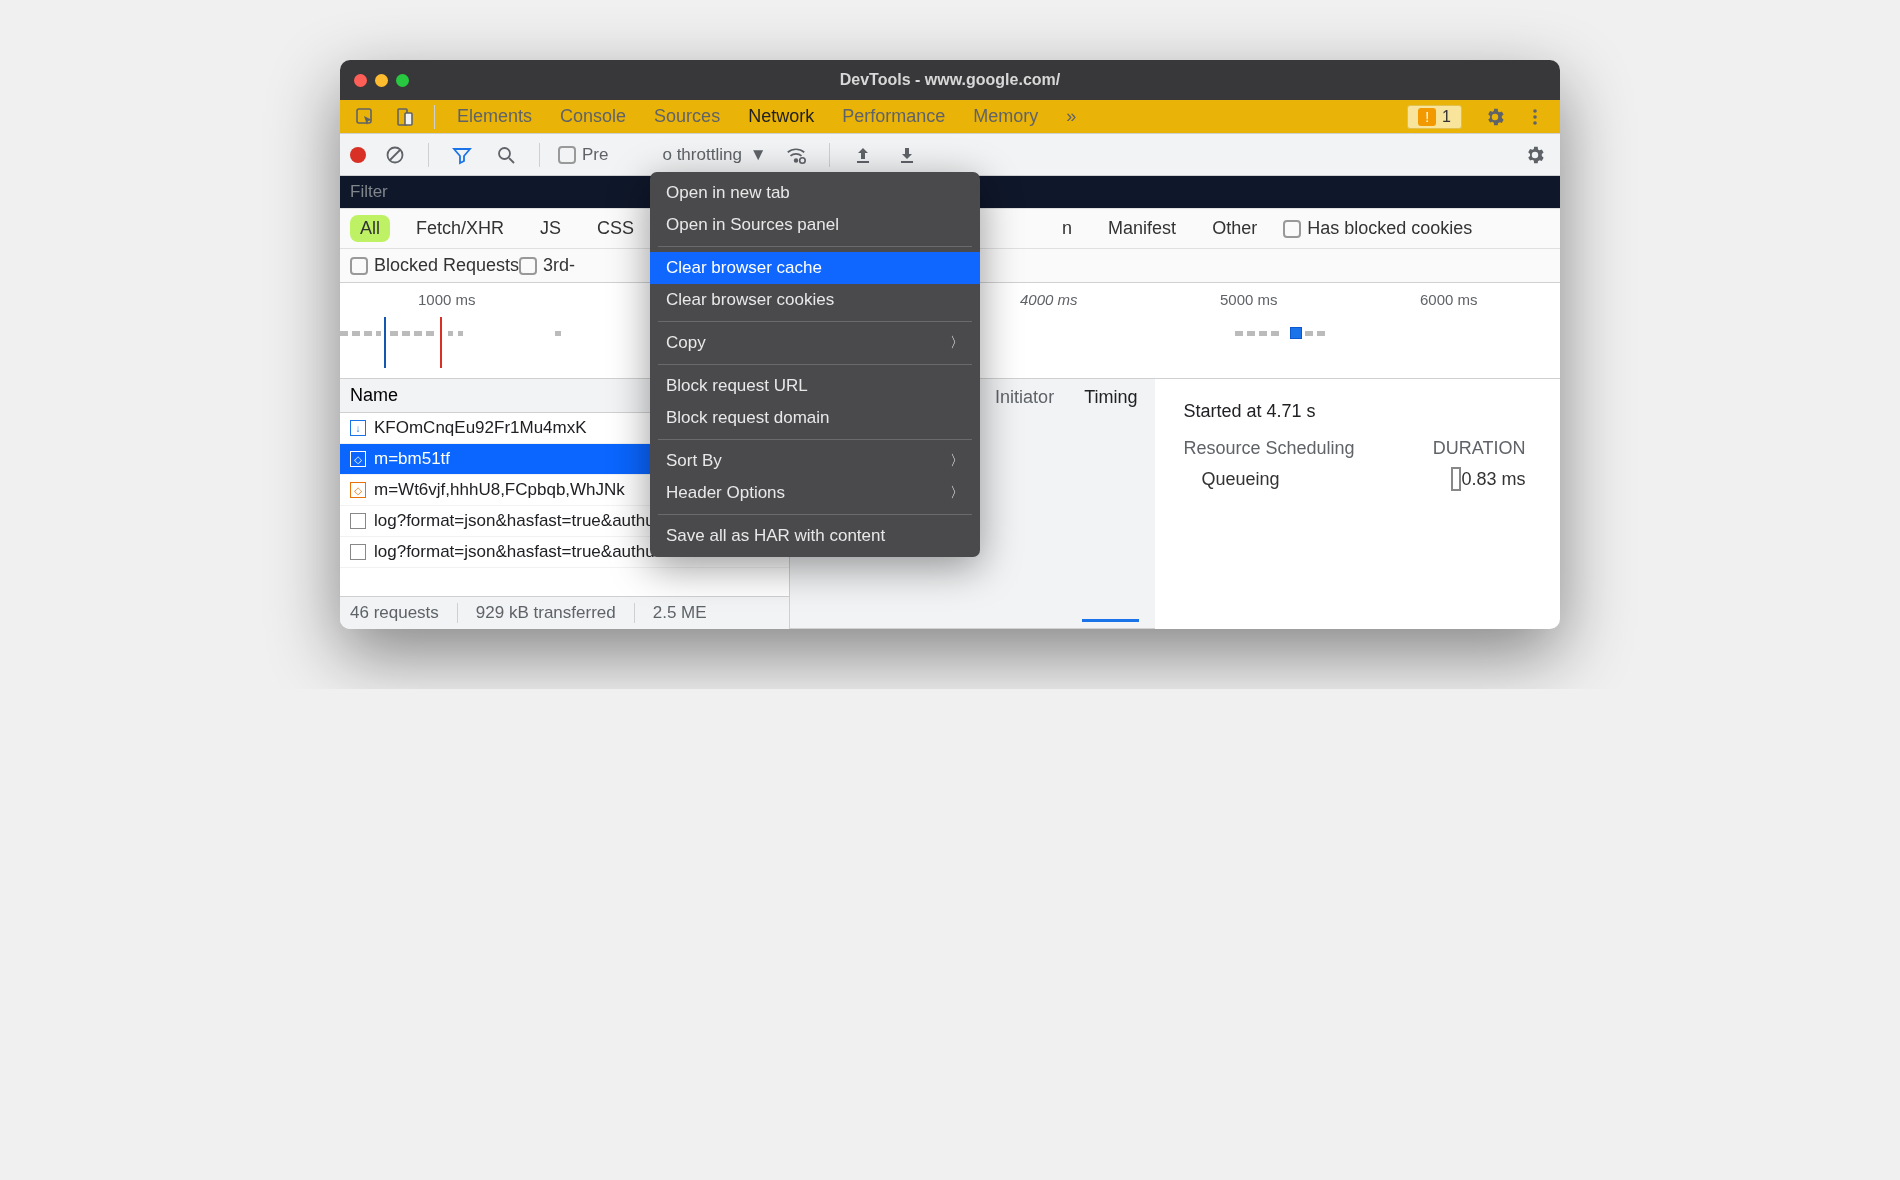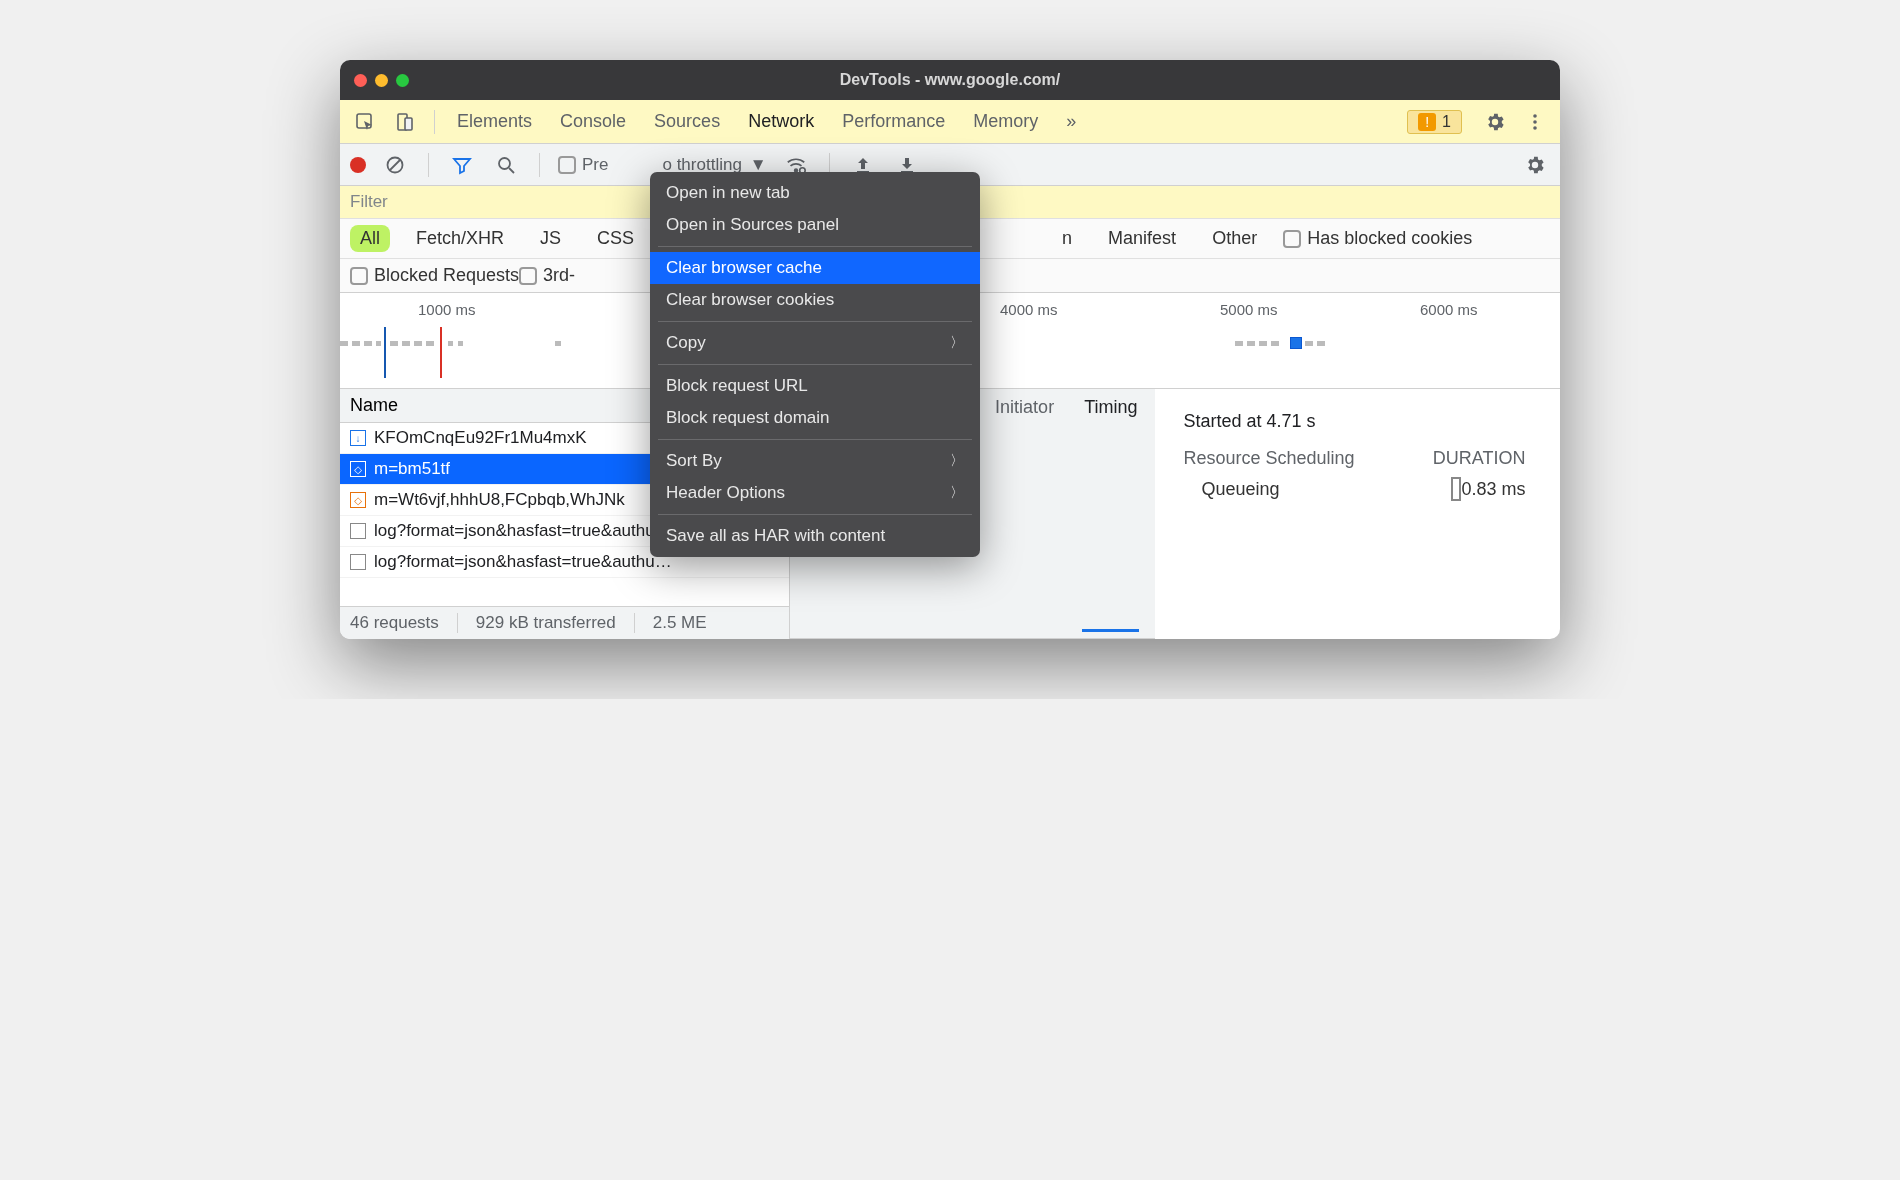--- a/index.html
+++ b/index.html
@@ -31,22 +31,22 @@
 .tl { width: 13px; height: 13px; border-radius: 50%; }
 .tl.red { background: #ff5f57; }
 .tl.yellow { background: #febc2e; }
 .tl.green { background: #28c840; }
 .title {
   position: absolute; left: 0; right: 0; text-align: center;
   color: #d8d8d8; font-size: 16px; font-weight: 600;
   pointer-events: none;
 }
 .tabrow {
-  height: 44px;
-  background: #fef9c3;
+  height: 34px;
+  background: #eab308;
   border-bottom: 1px solid #d0d0d0;
   display: flex;
   align-items: center;
   padding: 0 10px;
   gap: 10px;
 }
 .icon-btn { width: 30px; height: 30px; display: flex; align-items: center; justify-content: center; color: #5f6368; cursor: pointer; }
 .sep { width: 1px; height: 24px; background: #d0d0d0; margin: 0 4px; }
 .tabs { display: flex; gap: 24px; font-size: 18px; color: #5f6368; margin-left: 6px; }
 .tab { cursor: pointer; padding: 4px 2px; }
@@ -61,21 +61,21 @@
 .toolbar {
   height: 42px; background: #f1f3f4; border-bottom: 1px solid #d0d0d0;
   display: flex; align-items: center; padding: 0 10px; gap: 14px;
   font-size: 17px; color: #5f6368;
 }
 .rec { width: 16px; height: 16px; border-radius: 50%; background: #d93025; }
 .funnel { color: #1a73e8; }
 .chk { width: 18px; height: 18px; border: 2px solid #999; border-radius: 4px; display:inline-block; vertical-align:middle; margin-right:6px; }
 .throttling { display: flex; align-items: center; gap: 8px; margin-left: 40px; }
 .filterbar {
-  background: #fef9c3; border-bottom: 1px solid #e0e0e0;
+  background: #0f172a; border-bottom: 1px solid #e0e0e0;
   padding: 6px 10px; font-size: 17px; color: #5f6368;
 }
 .typebar {
   background: #fafafa; border-bottom: 1px solid #e0e0e0;
   padding: 6px 10px; display: flex; align-items: center; gap: 16px;
   font-size: 18px; color: #333; flex-wrap: wrap;
 }
 .pill { padding: 3px 10px; border-radius: 8px; cursor: pointer; }
 .pill.selected { background: #bef264; }
 .blocked-row {
@@ -255,21 +255,21 @@
     <label style=""><span class="chk"></span><span>Has blocked cookies</span></label>
   </div>
 
   <div class="blocked-row">
     <label><span class="chk"></span><span>Blocked Requests</span></label>
     <label><span class="chk"></span><span>3rd-</span></label>
   </div>
 
   <div class="waterfall">
     <span class="wf-label" style="left:78px;">1000 ms</span>
-    <span class="wf-label" style="left:660px;">4000 ms</span>
+    <span class="wf-label" style="left:680px;font-style:italic;">4000 ms</span>
     <span class="wf-label" style="left:880px;">5000 ms</span>
     <span class="wf-label" style="left:1080px;">6000 ms</span>
     <div class="wf-vline" style="left:44px; background:#1557b0;"></div>
     <div class="wf-vline" style="left:100px; background:#d93025;"></div>
     <div class="wf-track">
       <div class="wf-dash" style="left:0;width:8px;"></div>
       <div class="wf-dash" style="left:12px;width:8px;"></div>
       <div class="wf-dash" style="left:24px;width:8px;"></div>
       <div class="wf-dash" style="left:36px;width:5px;"></div>
       <div class="wf-dash" style="left:50px;width:8px;"></div>

